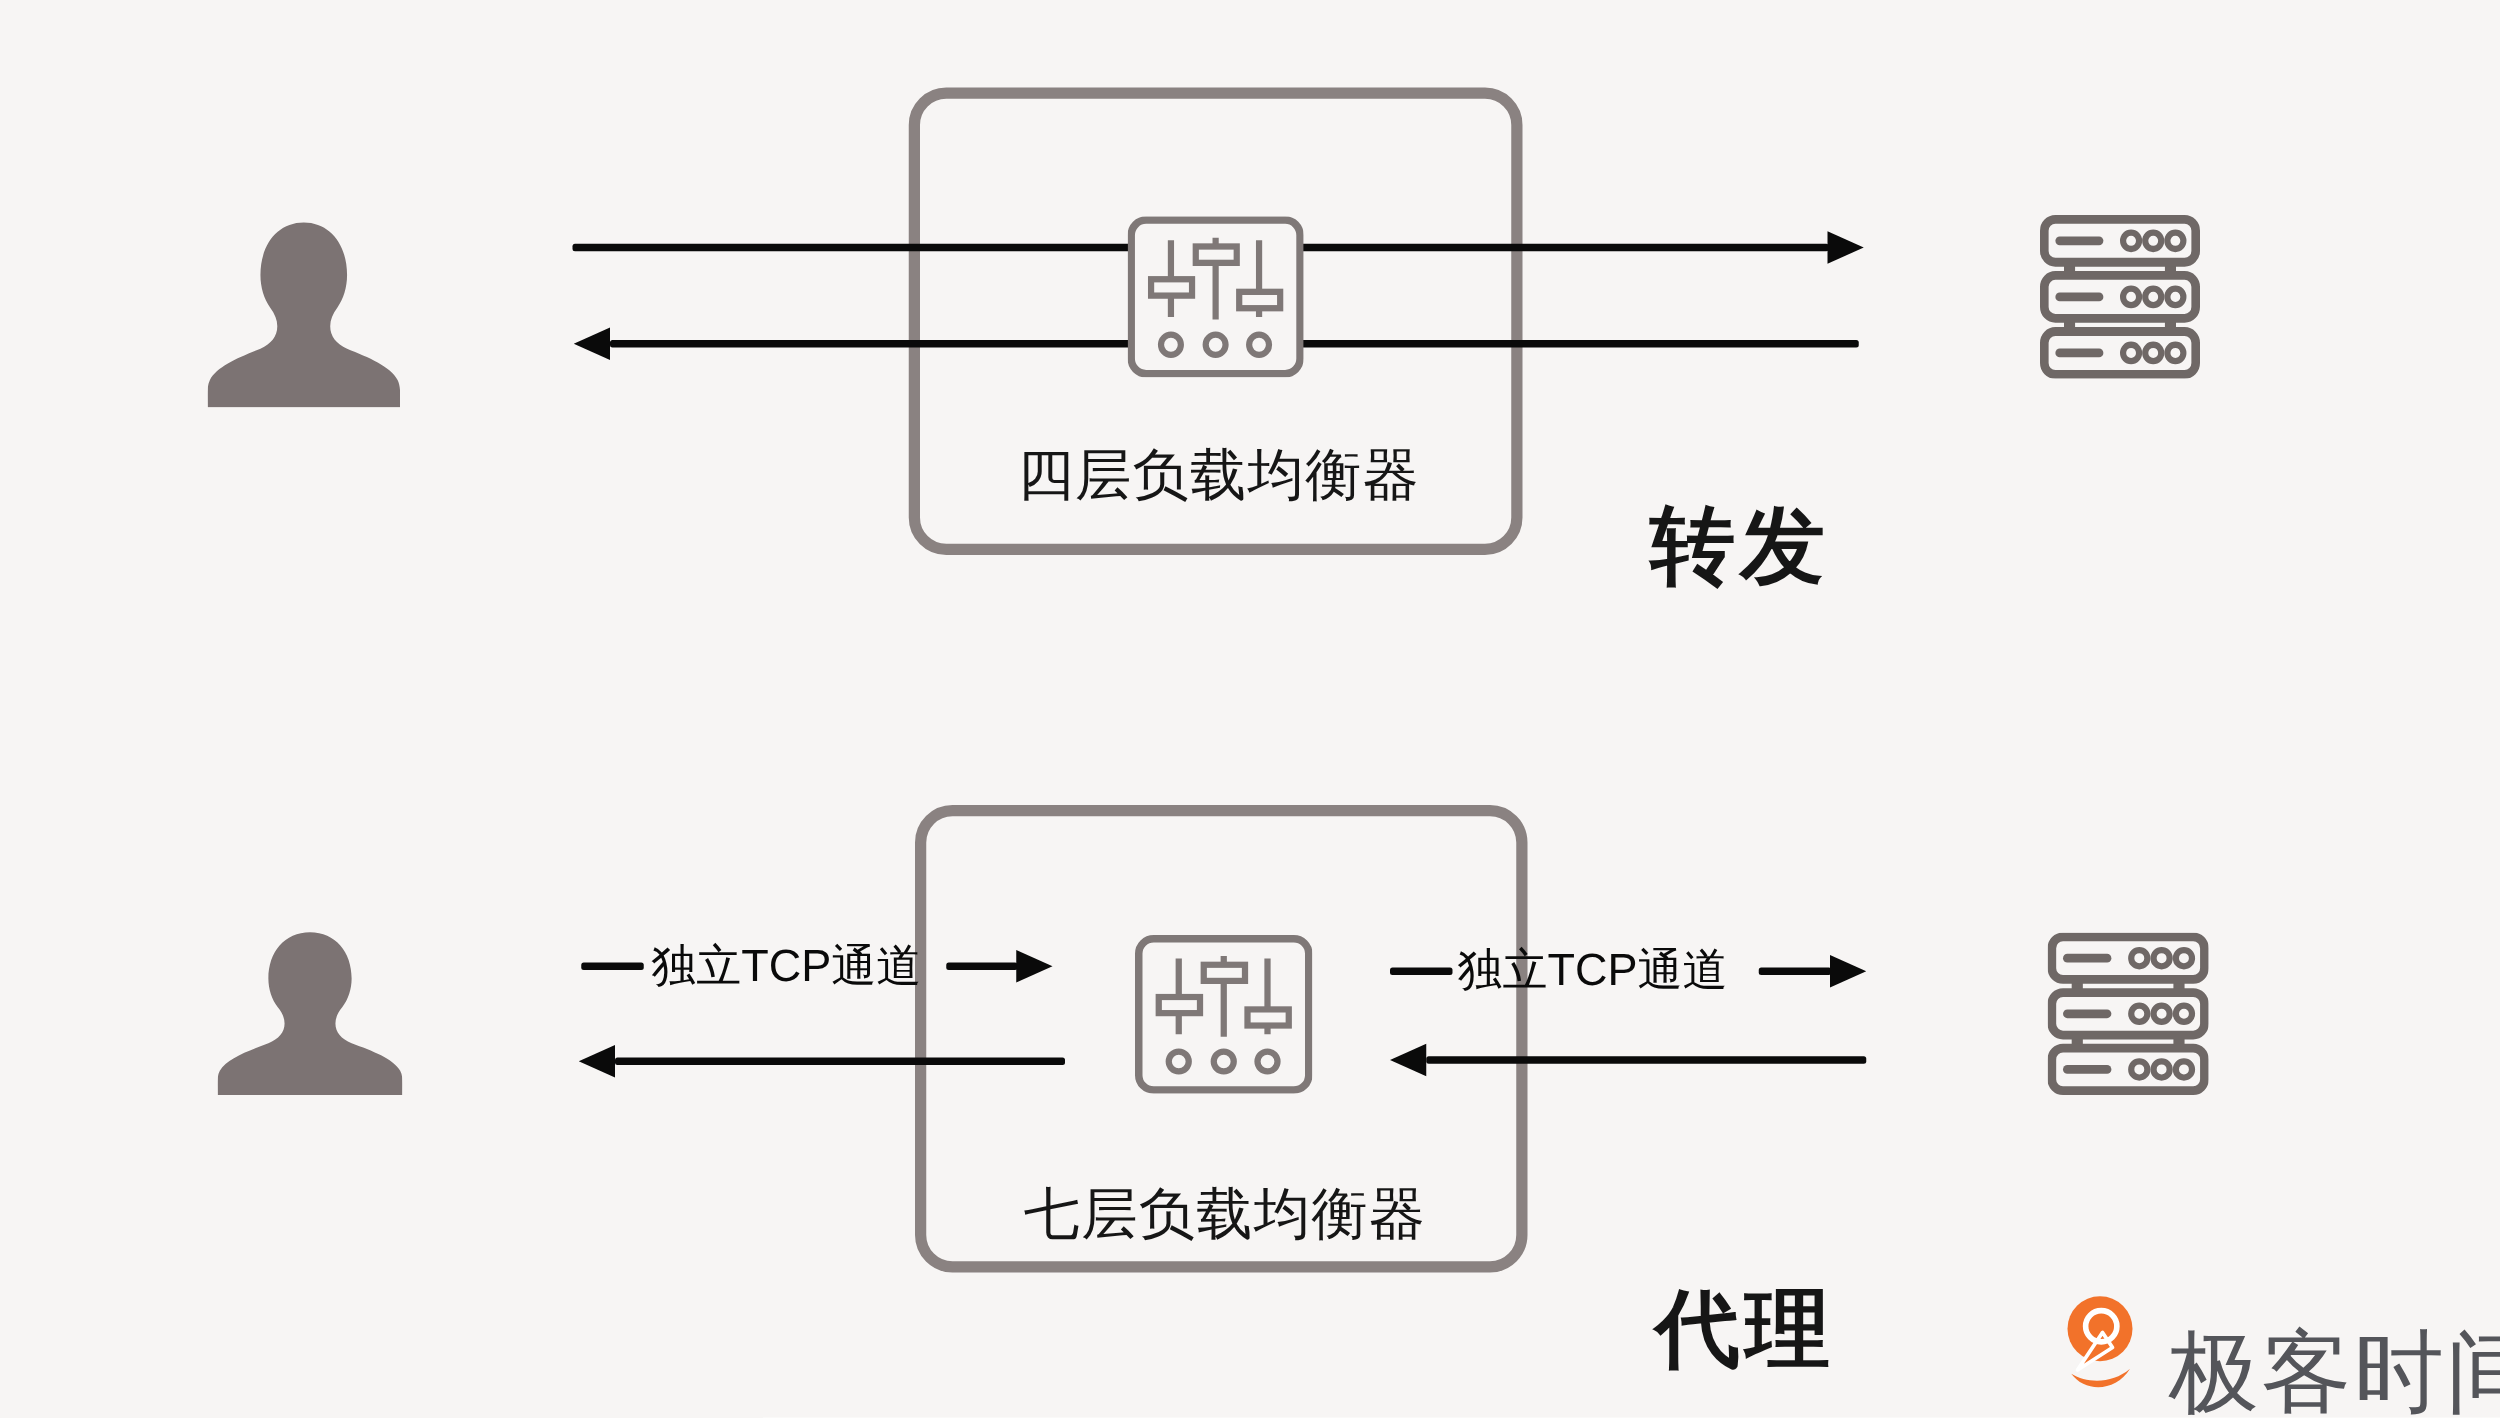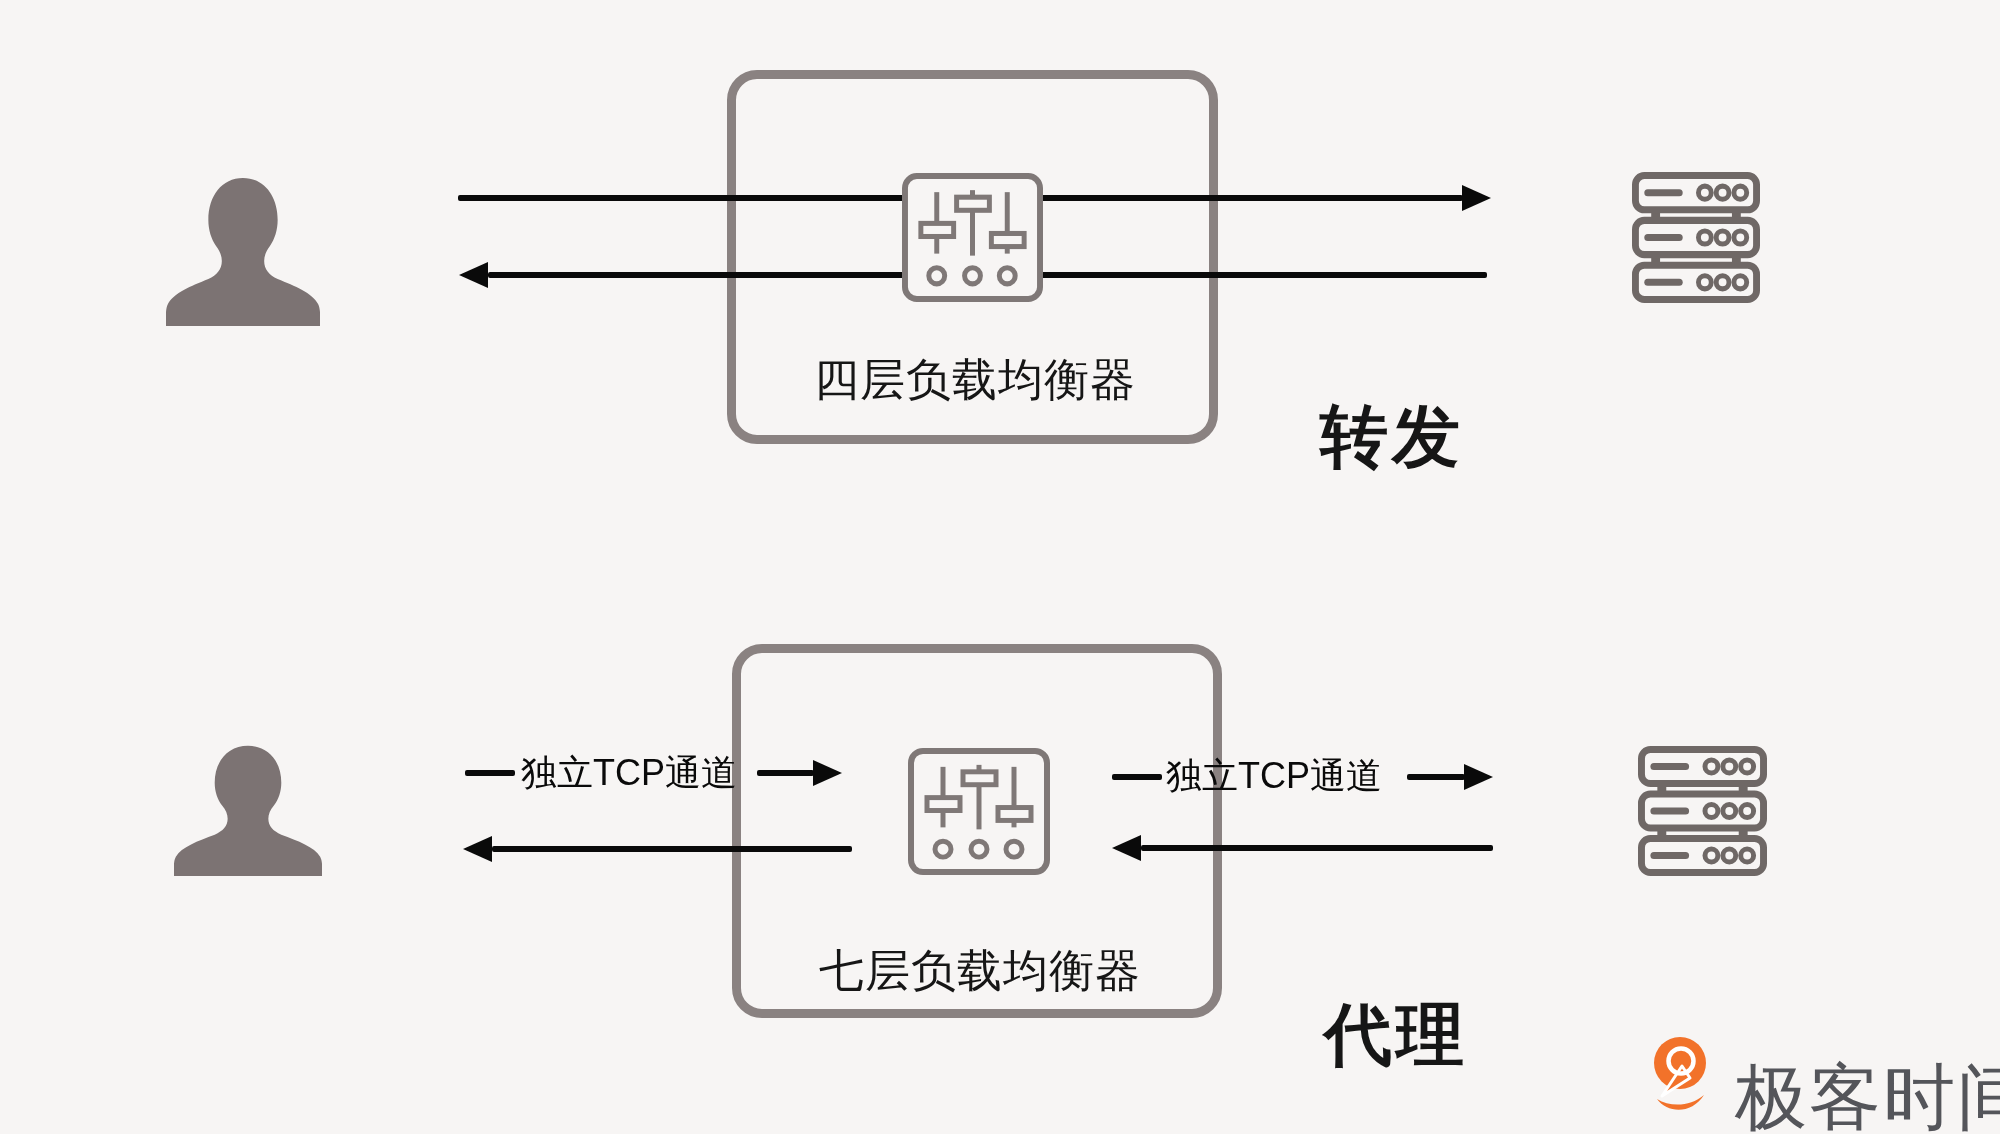--- a/index.html
+++ b/index.html
@@ -149,21 +149,21 @@
   <svg class="icon" style="left:908px;top:748px;" width="142" height="127" preserveAspectRatio="none">
       <use href="#sym-sliders"></use>
     </svg>
 
   <svg class="icon" style="left:1638px;top:746px;" width="129" height="130" preserveAspectRatio="none">
       <use href="#sym-server"></use>
     </svg>
 
   <div class="balancer-label" style="left:980px;top:896px;margin-top:45px;">七层负载均衡器</div>
 
-  <div class="mode-label" style="left:1324px;top:990px;">代理</div>
+  <div class="mode-label" style="left:1324px;top:1018px;">代理</div>
 
   <div class="abs" style="left:1652px;top:1036px;width:340px;height:90px;">
     <svg class="icon" style="left:0;top:0;" width="56" height="84" preserveAspectRatio="none">
         <use href="#sym-logo"></use>
       </svg>
     <div class="logo-text" style="left:83px;top:14px;">极客时间</div>
   </div>
 
 </div>
 

